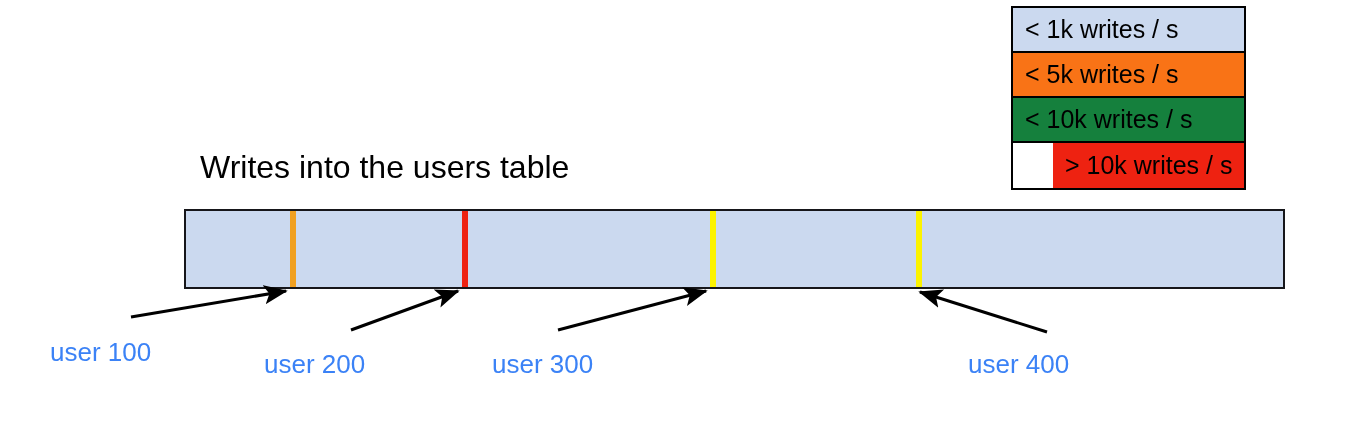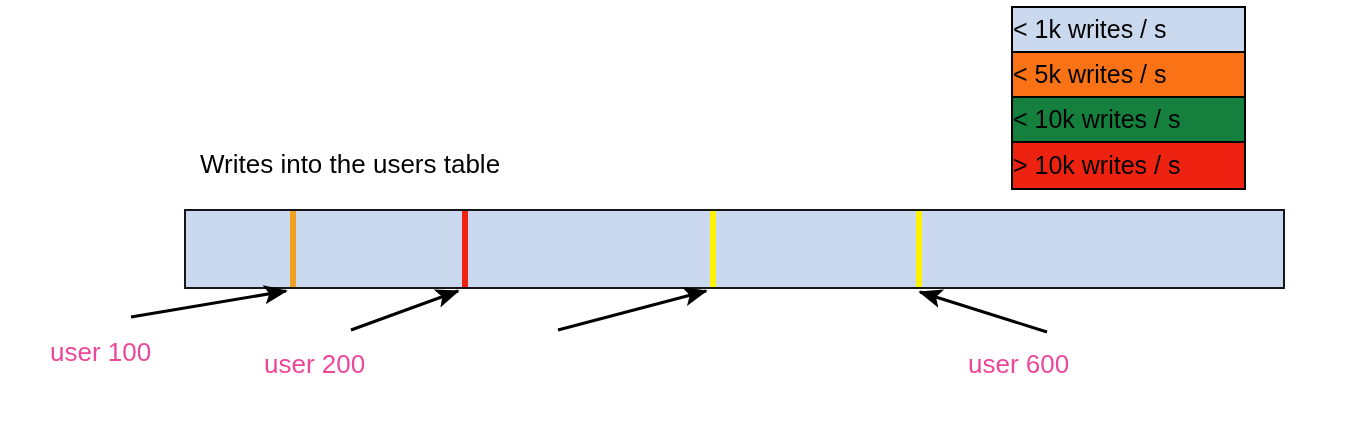--- a/index.html
+++ b/index.html
@@ -28,36 +28,38 @@
     width: 235px;
     border: 2px solid #000000;
     box-sizing: border-box;
     background: #ffffff;
   }
   .legend-row {
     height: 45px;
     box-sizing: border-box;
     display: flex;
     align-items: center;
+    padding-left: 12px;
     border-bottom: 2px solid #000000;
     font-size: 25px;
     line-height: 1;
     white-space: nowrap;
     color: #000000;
   }
   .legend-row:last-child {
     border-bottom: none;
+    margin-left: 40px;
   }
 
   
   #chart-title {
     position: absolute;
     left: 200px;
     top: 150px;
-    font-size: 26px;
+    font-size: 32px;
     line-height: 1.1;
     white-space: nowrap;
     color: #000000;
   }
 
   
   #users-bar {
     position: absolute;
     left: 184px;
     top: 209px;
@@ -83,21 +85,21 @@
     height: 422px;
     pointer-events: none;
   }
 
   
   .user-label {
     position: absolute;
     font-size: 26px;
     line-height: 1.1;
     white-space: nowrap;
-    color: #ec4899;
+    color: #3b82f6;
   }
 </style>
 </head>
 <body>
 
 <div id="canvas" style="background: rgb(255, 255, 255);">
 
   <div id="legend">
     <div class="legend-row" style="background: rgb(203, 217, 239);">
       <span>&lt; 1k writes / s</span>
@@ -129,15 +131,16 @@
       </marker>
     </defs>
     <line x1="131" y1="317" x2="286" y2="291" stroke="#000000" stroke-width="3" marker-end="url(#ah)"></line>
     <line x1="351" y1="330" x2="458" y2="291" stroke="#000000" stroke-width="3" marker-end="url(#ah)"></line>
     <line x1="558" y1="330" x2="706" y2="291" stroke="#000000" stroke-width="3" marker-end="url(#ah)"></line>
     <line x1="1047" y1="332" x2="920" y2="292" stroke="#000000" stroke-width="3" marker-end="url(#ah)"></line>
   </svg>
 
   <div class="user-label" style="left: 50px; top: 338px;">user 100</div>
   <div class="user-label" style="left: 264px; top: 350px;">user 200</div>
-  <div class="user-label" style="left: 968px; top: 350px;">user 600</div>
+  <div class="user-label" style="left: 492px; top: 350px;">user 300</div>
+  <div class="user-label" style="left: 968px; top: 350px;">user 400</div>
 
 </div>
 
 </body></html>

